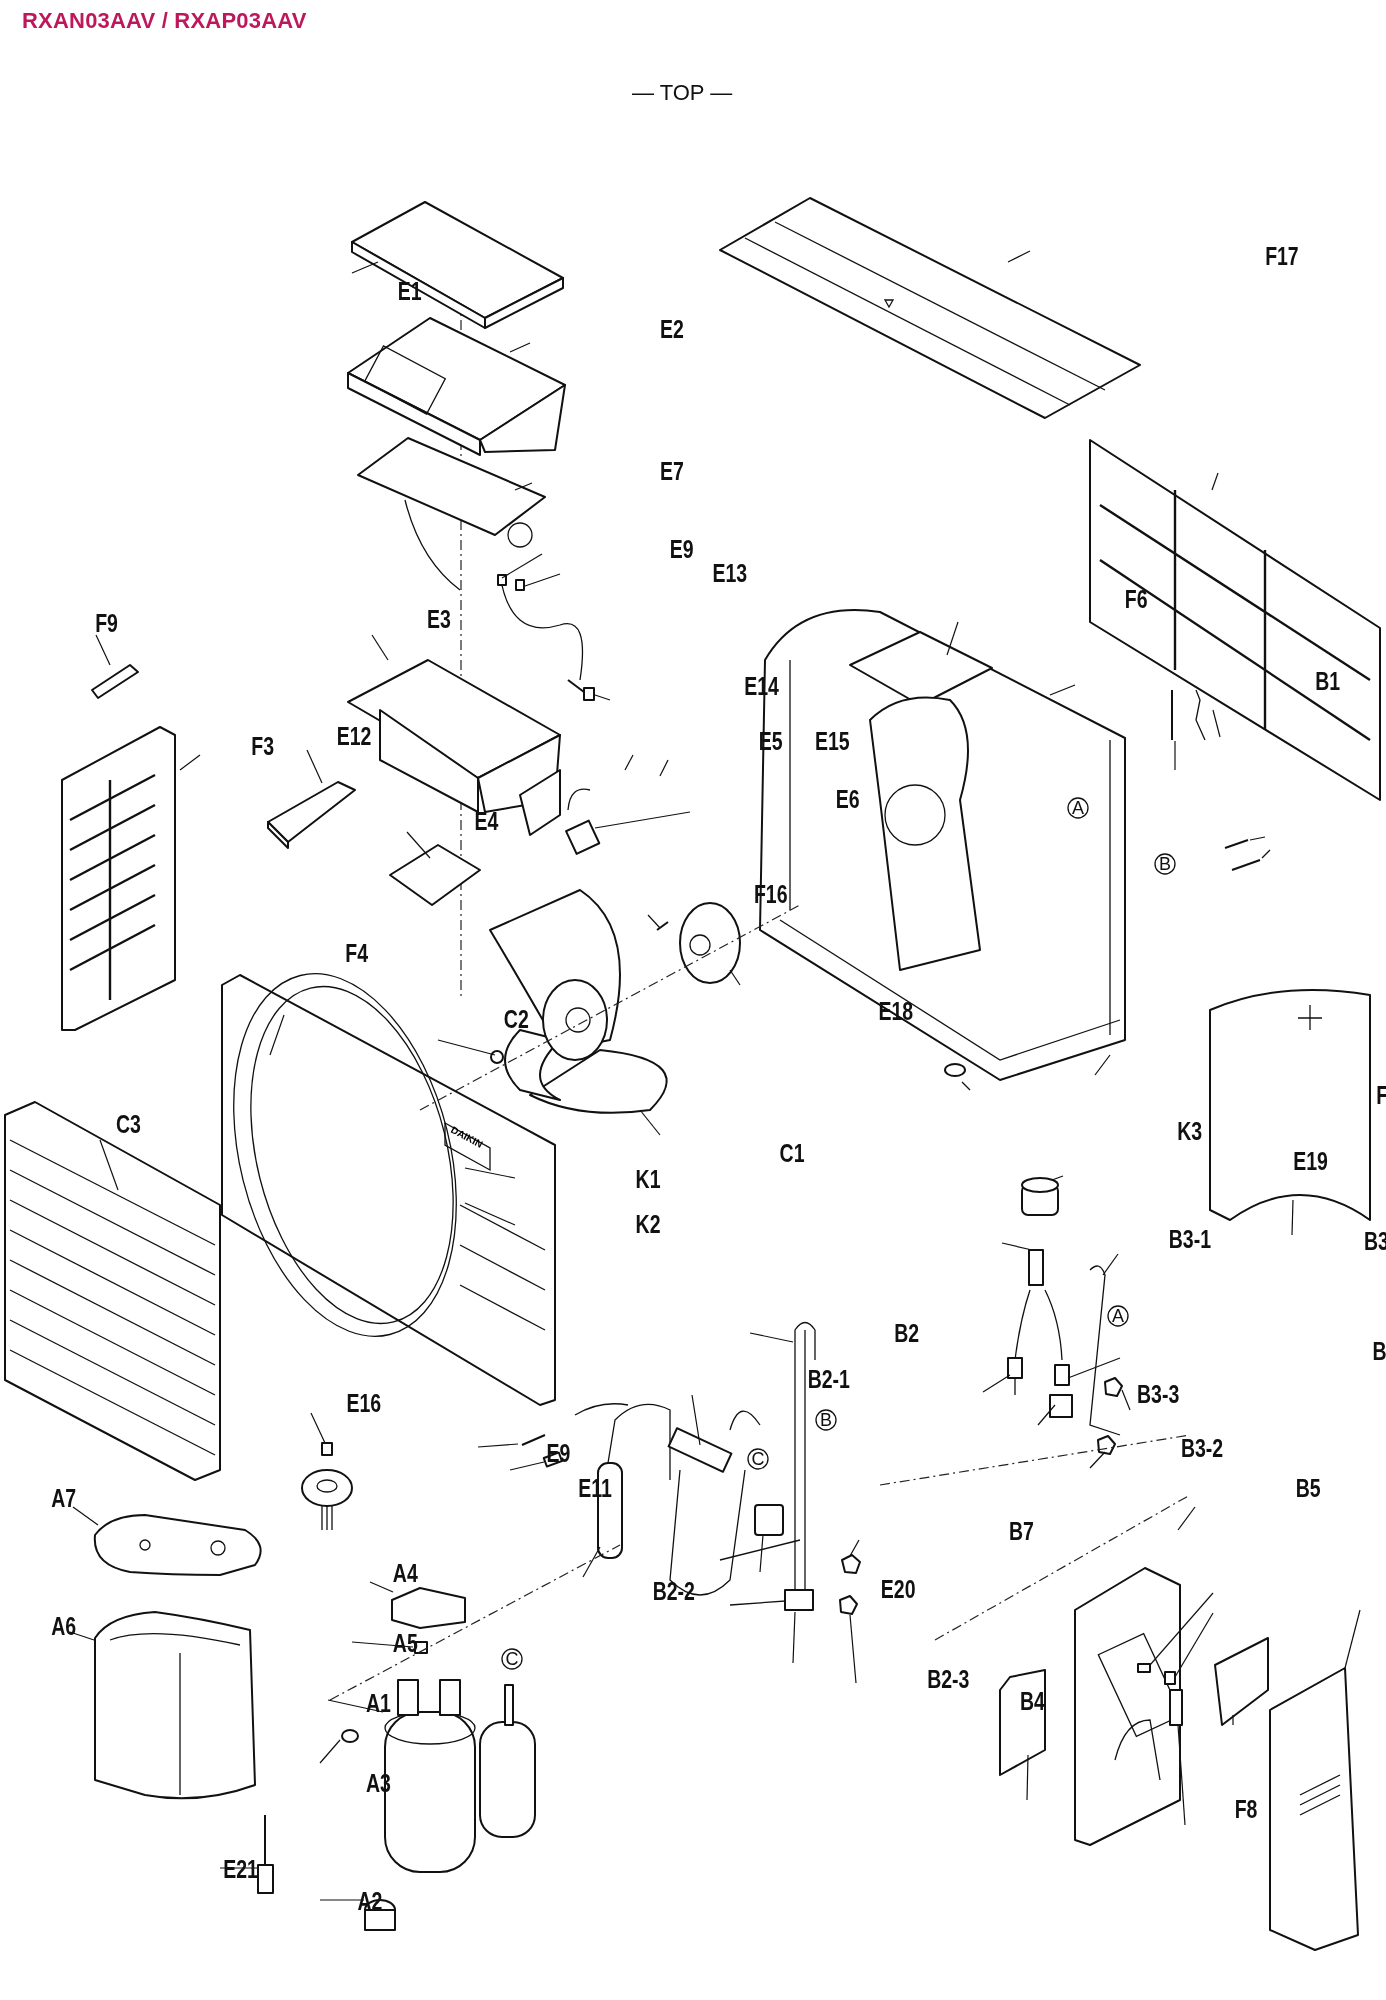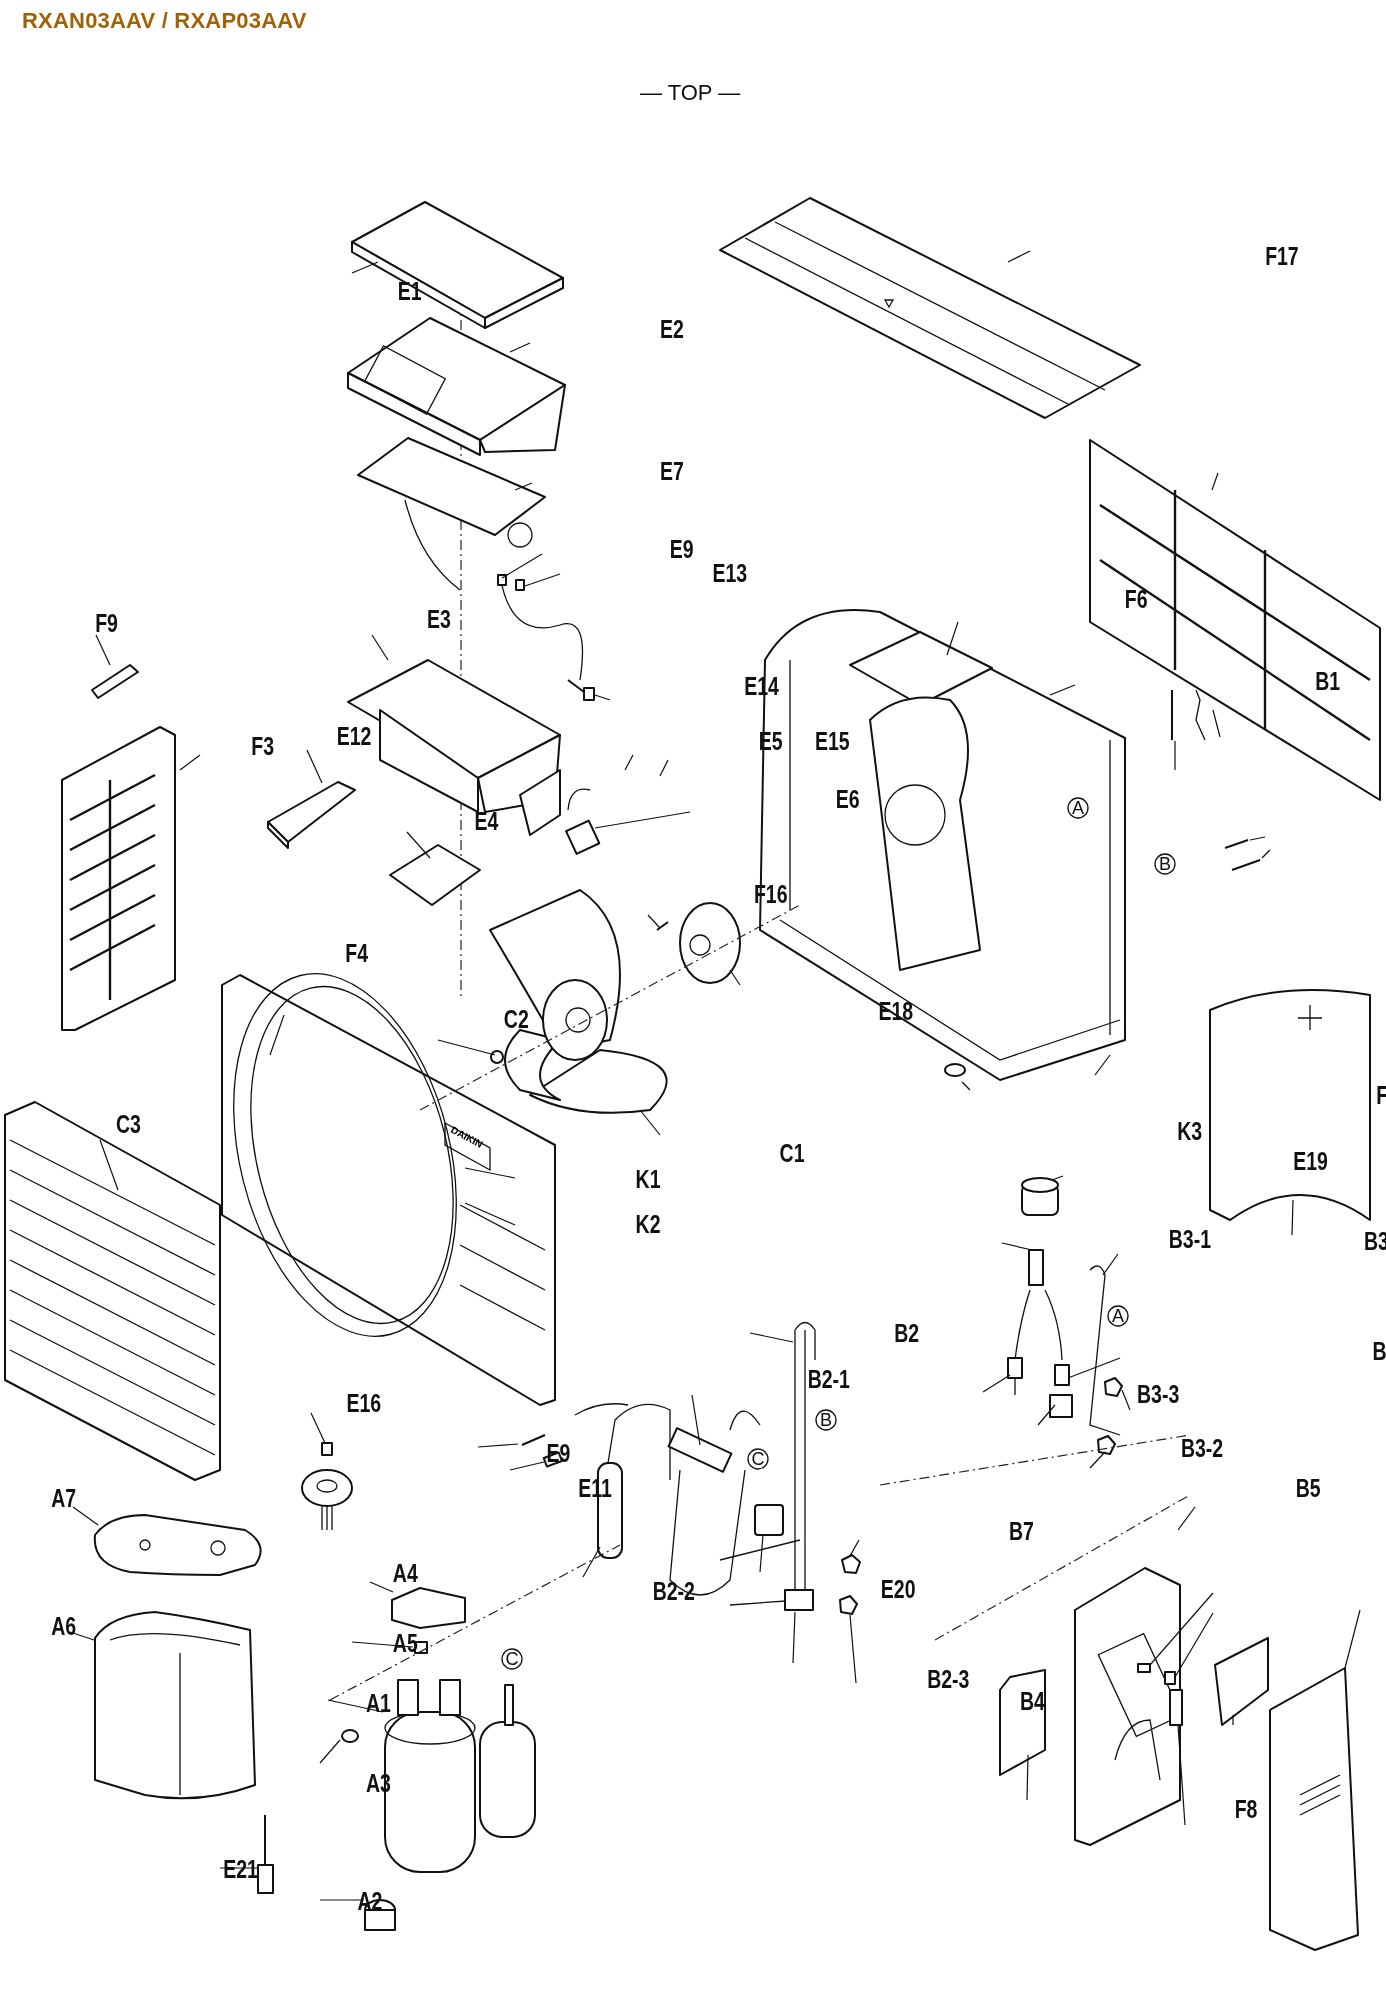--- a/index.html
+++ b/index.html
@@ -1,18 +1,18 @@
 <!DOCTYPE html>
 <html><head>
 <meta charset="utf-8">
 <style>
   html, body { margin:0; padding:0; background:#ffffff; }
   body { width:1386px; height:2000px; position:relative; overflow:hidden; font-family:"Liberation Sans", sans-serif; }
-  #title { position:absolute; left:22px; top:8px; font-weight:bold; font-size:22px; color:#a16207; letter-spacing:0.2px; }
-  #top-label { position:absolute; left:632px; top:80px; font-size:22px; color:#111;margin-left:8px; }
+  #title { position:absolute; left:22px; top:8px; font-weight:bold; font-size:22px; color:#be185d; letter-spacing:0.2px; }
+  #top-label { position:absolute; left:632px; top:80px; font-size:22px; color:#111; }
   svg#diagram { position:absolute; left:0; top:0; }
   .part { fill:#fff; stroke:#111; stroke-width:2; stroke-linejoin:round; }
   .thin { fill:none; stroke:#111; stroke-width:1.3; }
   .grid { fill:none; stroke:#111; stroke-width:2.4; }
   .dash { fill:none; stroke:#222; stroke-width:1.2; stroke-dasharray:10 4 2 4; }
   .leader { stroke:#111; stroke-width:1.2; fill:none; }
   .lbl { font-family:"Liberation Sans", sans-serif; font-weight:bold; font-size:25px; fill:#111; transform-box:fill-box; }
   .circ { fill:#fff; stroke:#111; stroke-width:1.3; }
   .circtxt { font-family:"Liberation Sans", sans-serif; font-size:18px; fill:#111; text-anchor:middle; dominant-baseline:central; }
 </style>

